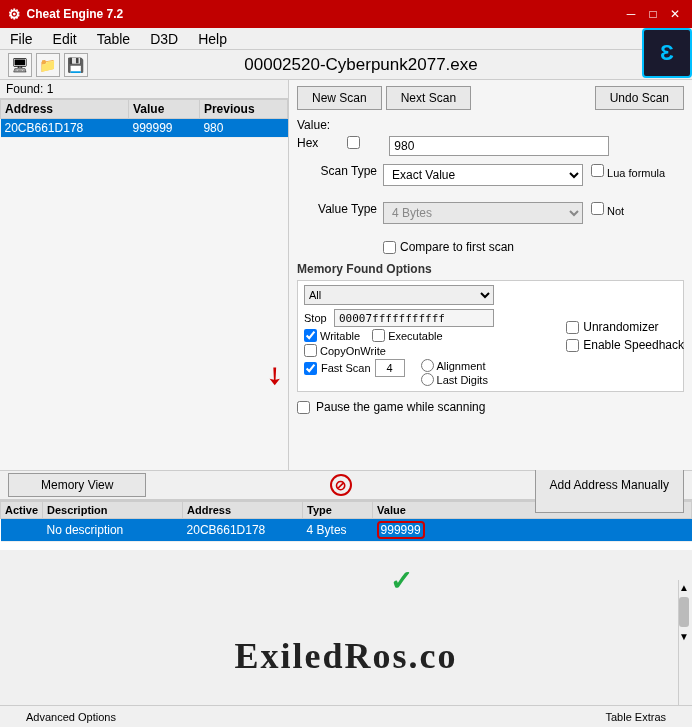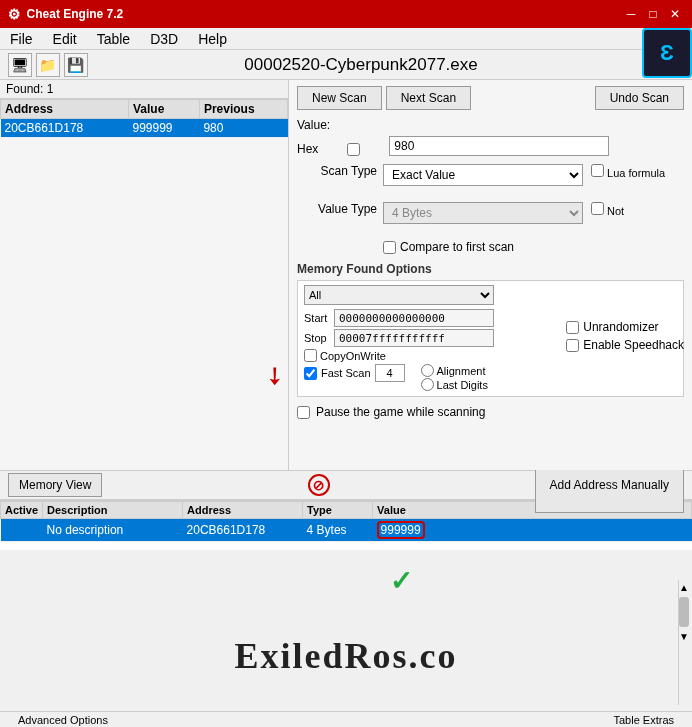--- a/index.html
+++ b/index.html
@@ -115,21 +115,21 @@
       border: 1px solid #999;
       cursor: pointer;
       font-size: 12px;
       font-weight: normal;
     }
     #undo-scan-btn { margin-left: auto; }
 
     #value-row { display: flex; align-items: center; margin-bottom: 4px; }
     #value-label { font-size: 12px; margin-right: 8px; }
 
-    #hex-row { display: flex; align-items: flex-end; margin-bottom: 8px; gap: 25px; }
+    #hex-row { display: flex; align-items: flex-start; margin-bottom: 8px; gap: 25px; }
     #hex-label { font-size: 12px; margin-right: 4px; }
     #hex-cb { margin-right: 4px; }
     #value-input {
       width: 220px; height: 20px; font-size: 12px;
       border: 1px solid #999; padding: 1px 4px;
       background: white;
     }
 
     .form-row { display: flex; align-items: flex-start; margin-bottom: 16px; }
     .form-label { width: 80px; font-size: 12px; text-align: right; margin-right: 6px; }
@@ -190,21 +190,21 @@
       height: 30px;
       background: #f0f0f0;
       border-top: 1px solid #ccc;
       border-bottom: 1px solid #ccc;
       display: flex;
       align-items: center;
       padding: 0 8px;
       gap: 8px;
     }
     #memory-view-btn {
-      padding: 4px 10px;
+      padding: 4px 32px;
       background: #e8e8e8;
       border: 1px solid #999;
       cursor: pointer;
       font-size: 12px;
     }
     #cancel-icon {
       width: 22px; height: 22px;
       border: 2px solid #cc0000;
       border-radius: 50%;
       display: flex; align-items: center; justify-content: center;
@@ -270,26 +270,26 @@
       font-family: serif;
       letter-spacing: 2px;
       pointer-events: none;
     }
 
     
     #statusbar {
       position: absolute;
       bottom: 0;
       left: 0; right: 0;
-      height: 16px;
+      height: 22px;
       background: #f0f0f0;
       border-top: 1px solid #ccc;
       display: flex;
       align-items: center;
-      padding: 0 12px;
+      padding: 0 20px;
       justify-content: space-between;
     }
     .status-item { font-size: 11px; cursor: pointer; padding: 2px 6px; }
     .scroll-arrow { font-size: 10px; cursor: pointer; padding: 2px 0; }
     .scroll-thumb {
       width: 10px; height: 30px; background: #bbb; border-radius: 3px; margin: 2px 0;
     }
   </style>
 </head>
 <body>
@@ -403,26 +403,32 @@
 
     <div id="mem-scan-section">
       <div id="mem-scan-header">Memory Found Options</div>
       <div id="mem-scan-options">
         <select id="mem-range-select">
           <option>All</option>
           <option>Application</option>
           <option>Custom</option>
         </select>
         <div class="range-row">
-          <span class="range-label">Start</span>
-          <input class="range-input" type="text" value="0000000000000000" style="">
-        </div>
-        <div class="range-row">
           <span class="range-label">Stop</span>
           <input class="range-input" type="text" value="00007fffffffffff" style="">
+        </div>
+        <div class="check-row">
+          <div class="check-item">
+            <input type="checkbox" checked="" style="">
+            <span>Writable</span>
+          </div>
+          <div class="check-item">
+            <input type="checkbox" style="">
+            <span>Executable</span>
+          </div>
         </div>
         <div class="check-row">
           <div class="check-item">
             <input type="checkbox" style="">
             <span>CopyOnWrite</span>
           </div>
         </div>
         <div style="display:flex; align-items:flex-start; gap:16px;">
           <div id="fast-scan-row">
             <input type="checkbox" checked="" style="">

